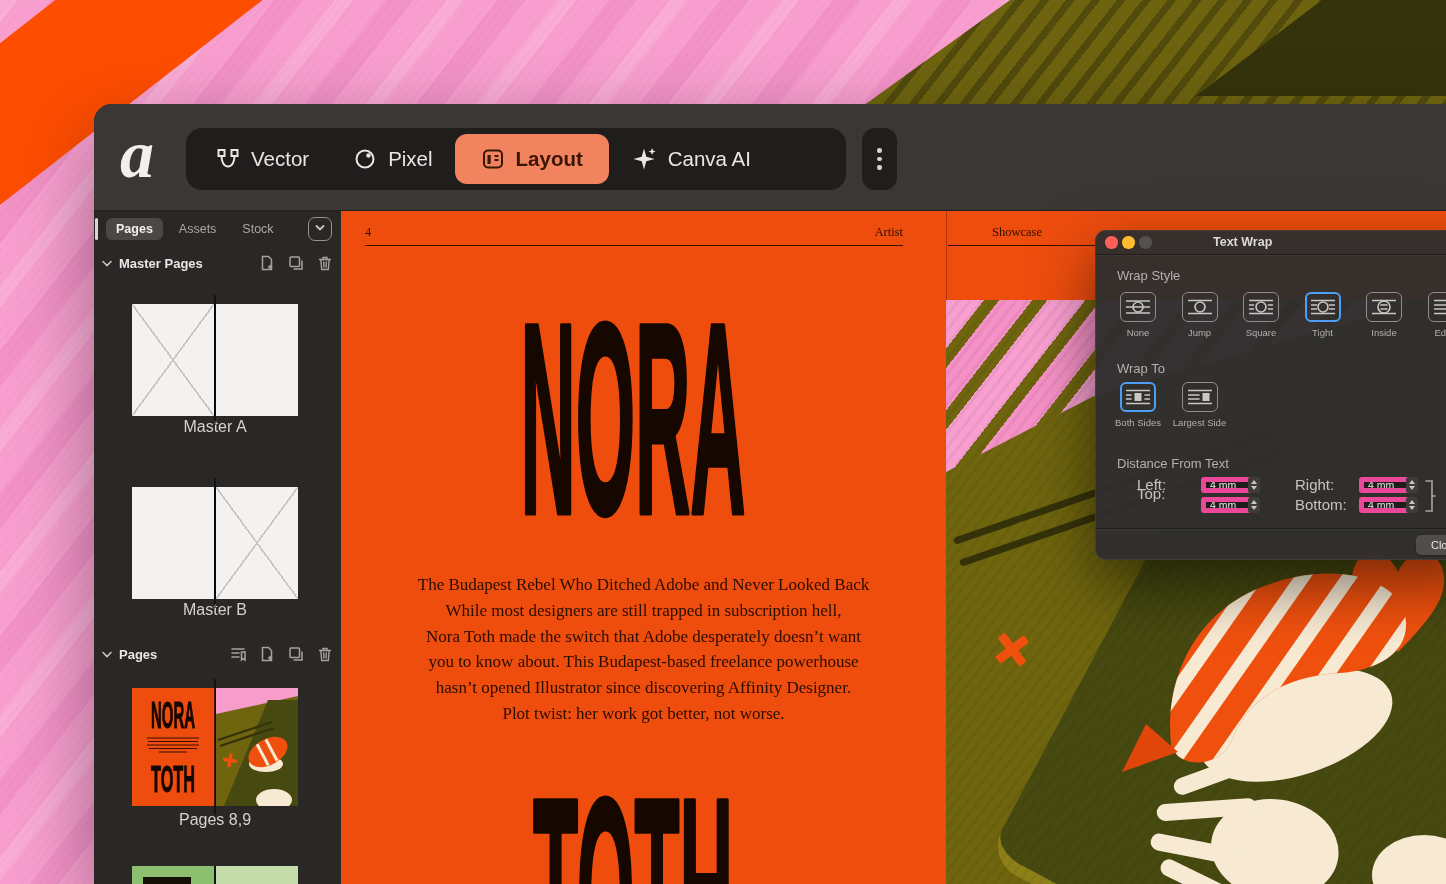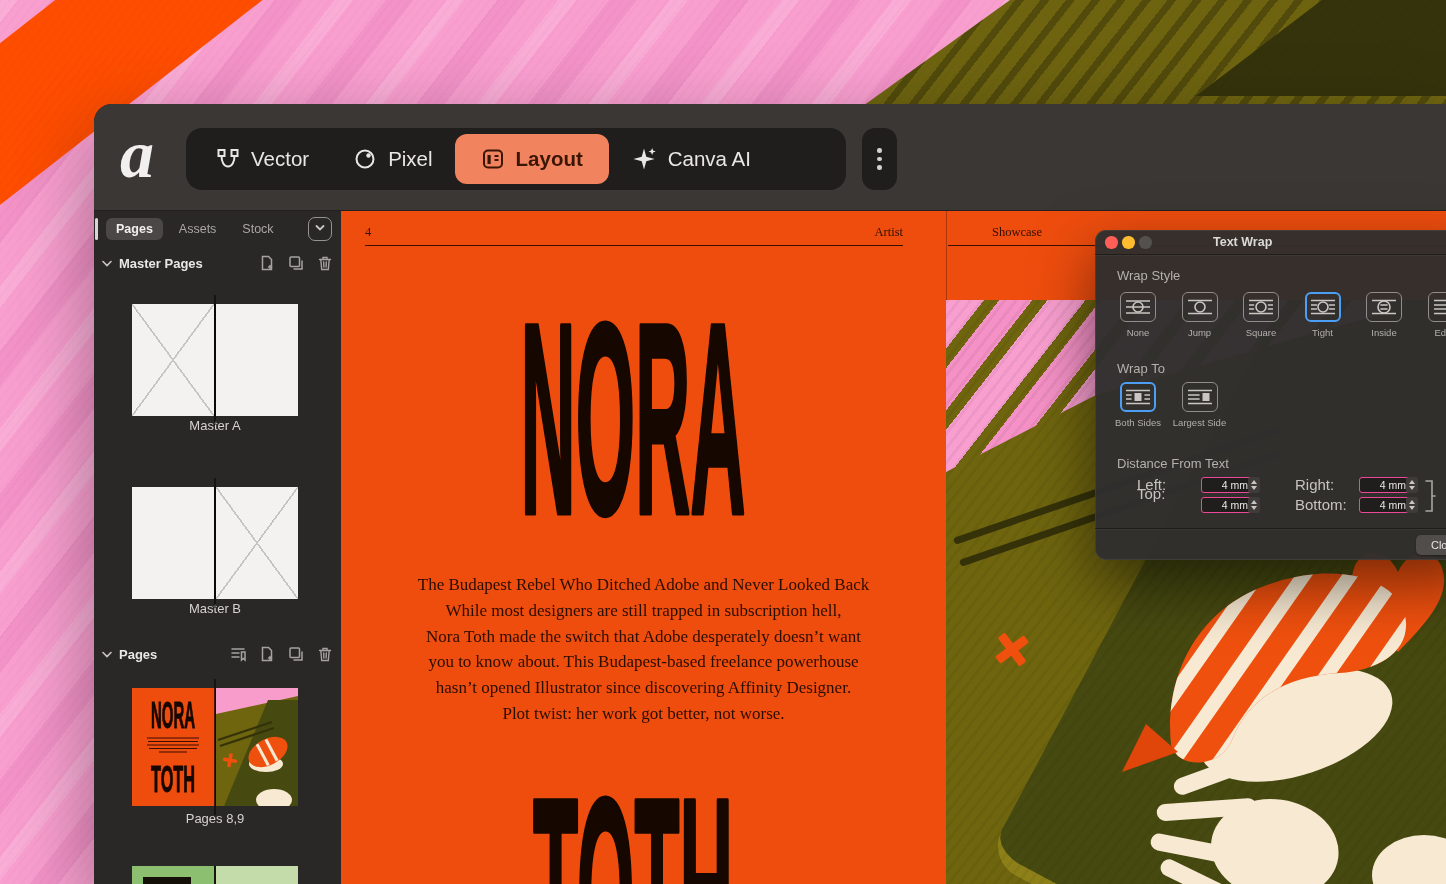--- a/index.html
+++ b/index.html
@@ -66,21 +66,21 @@
   .spread { position:absolute; left:38px; width:166px; height:112px; display:flex; gap:2px; background:#161514; }
   .spread::before { content:''; position:absolute; left:calc(50% - 0.75px); top:-9px; bottom:-9px; width:1.5px;
     background:rgba(0,0,0,0.5); z-index:2; }
   .spread .pg { flex:1; background:#F3F2F1; }
   .spread .pg.x {
     background-image:
       linear-gradient(to top right, rgba(0,0,0,0) calc(50% - 0.8px), #C6C4C2 calc(50% - 0.8px), #C6C4C2 calc(50% + 0.8px), rgba(0,0,0,0) calc(50% + 0.8px)),
       linear-gradient(to bottom right, rgba(0,0,0,0) calc(50% - 0.8px), #C6C4C2 calc(50% - 0.8px), #C6C4C2 calc(50% + 0.8px), rgba(0,0,0,0) calc(50% + 0.8px));
   }
   .thumb-a { top:93px; } .thumb-b { top:276px; }
-  .thumb-label { position:absolute; left:38px; width:166px; text-align:center; font-size:13px; color:#D5D2CF; }
+  .thumb-label { position:absolute; left:38px; width:166px; text-align:center; font-size:16px; color:#D5D2CF; }
   .lbl-a { top:207px; } .lbl-b { top:390px; } .lbl-89 { top:600px; }
   .thumb-89 { position:absolute; left:38px; top:477px; width:166px; height:118px; }
   .thumb-89::before { content:''; position:absolute; left:calc(50% - 0.75px); top:-9px; bottom:-9px; width:1.5px;
     background:rgba(0,0,0,0.5); z-index:2; }
   .thumb-next { position:absolute; left:38px; top:655px; width:166px; height:118px; display:flex; gap:2px; background:#161514; }
   .thumb-next .g1 { flex:1; background:#8CBF6F; position:relative; }
   .thumb-next .g2 { flex:1; background:#C3DCA9; }
   .thumb-next .blob { position:absolute; top:11px; left:11px; width:48px; height:8px; background:#141007; }
 
   
@@ -137,22 +137,22 @@
   .lab-style { top:38px; } .lab-to { top:131px; } .lab-dist { top:226px; }
   .options-row { position:absolute; left:14.5px; display:flex; gap:4.5px; }
   .row-style { top:62px; } .row-to { top:152px; }
   .opt { width:57px; }
   .opt-box { width:36px; height:30px; margin:0 auto; border:1.5px solid #908D8A; border-radius:6px;
     display:flex; align-items:center; justify-content:center; }
   .opt.selected .opt-box { border:2px solid #4C9FF5; }
   .opt-label { margin-top:5px; text-align:center; font-size:9.5px; color:#B3B0AD; white-space:nowrap; }
   .wrapglyph { stroke:#C9C6C3; stroke-width:1.6; fill:none; stroke-linecap:round; }
   .f-label { position:absolute; width:60px; font-size:15px; color:#C6C3C0; text-align:left; line-height:16px; }
-  .f-input { position:absolute; width:52px; height:16px; background:#201E1D; border:1px solid #ec4899;
-    border-radius:3px; color:#E8E6E4; font-size:10.5px; padding:0 4px; font-family:"Liberation Sans", sans-serif;text-align:right; }
+  .f-input { position:absolute; width:52px; height:16px; background:#201E1D; border:5px solid #ec4899;
+    border-radius:3px; color:#E8E6E4; font-size:10.5px; padding:0 4px; font-family:"Liberation Sans", sans-serif; }
   .stp { position:absolute; width:12px; height:16px; background:#3E3B39; border-radius:2.5px;
     display:flex; flex-direction:column; align-items:center; justify-content:center; gap:2.5px; }
   .stp i { width:0; height:0; border-left:3.5px solid transparent; border-right:3.5px solid transparent; }
   .stp i.up { border-bottom:4px solid #C9C6C3; }
   .stp i.dn { border-top:4px solid #C9C6C3; }
   .link-icon { position:absolute; left:327px; top:248px; color:#A8A5A2; }
   .close-btn { position:absolute; left:321px; top:305px; width:58px; height:20px; background:#504D4B;
     border-radius:5px; color:#E8E6E4; font-size:11px; display:flex; align-items:center; justify-content:center;
     box-shadow:0 1px 2px rgba(0,0,0,0.35); }
   .micro { font-size:0; line-height:0; }

